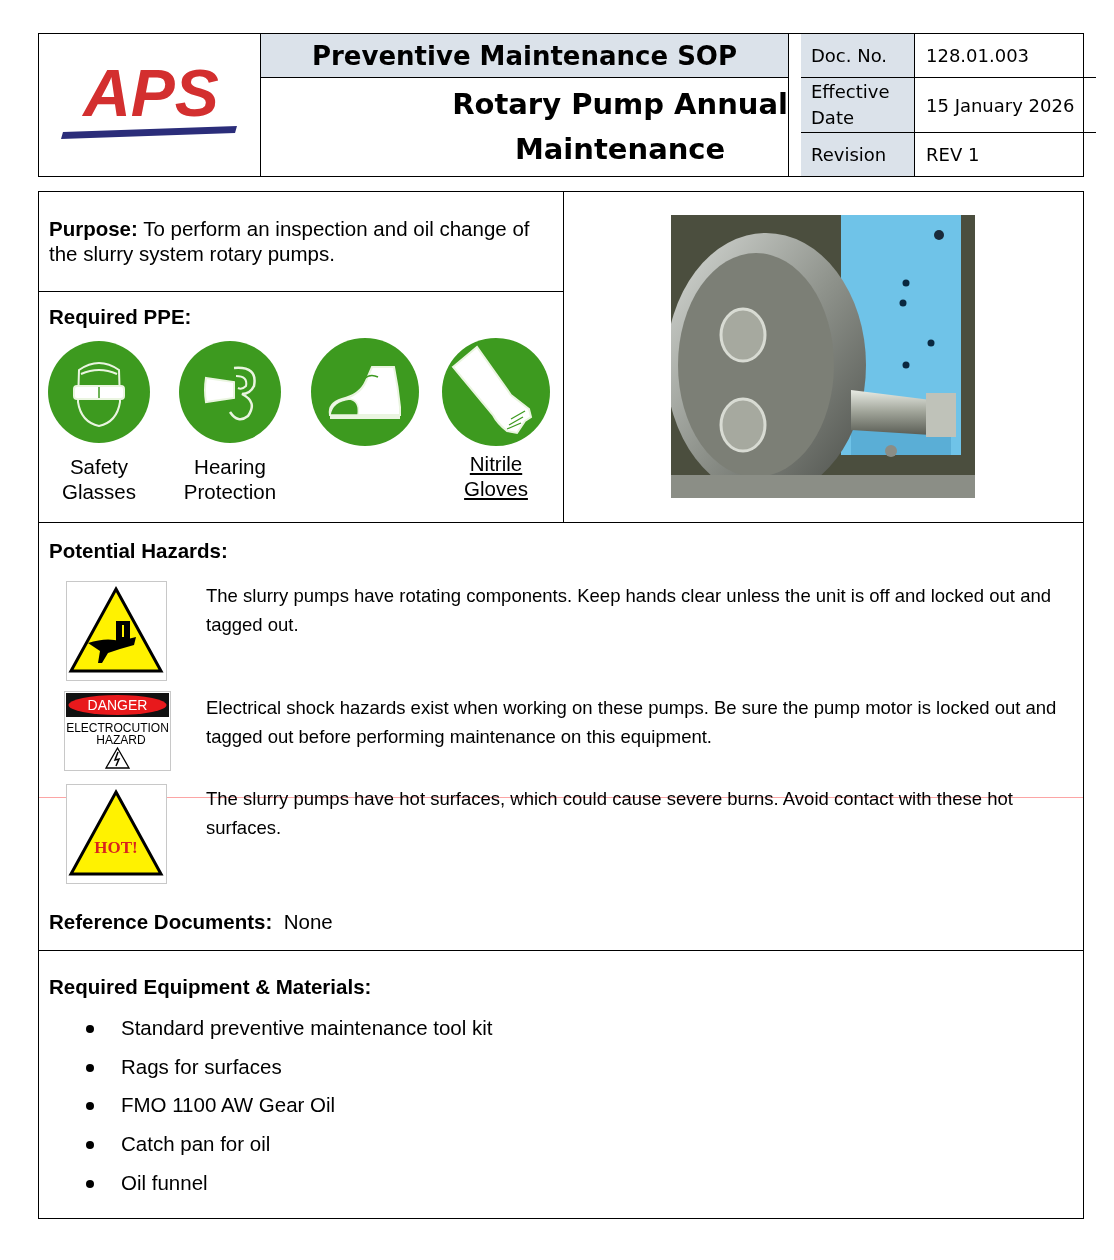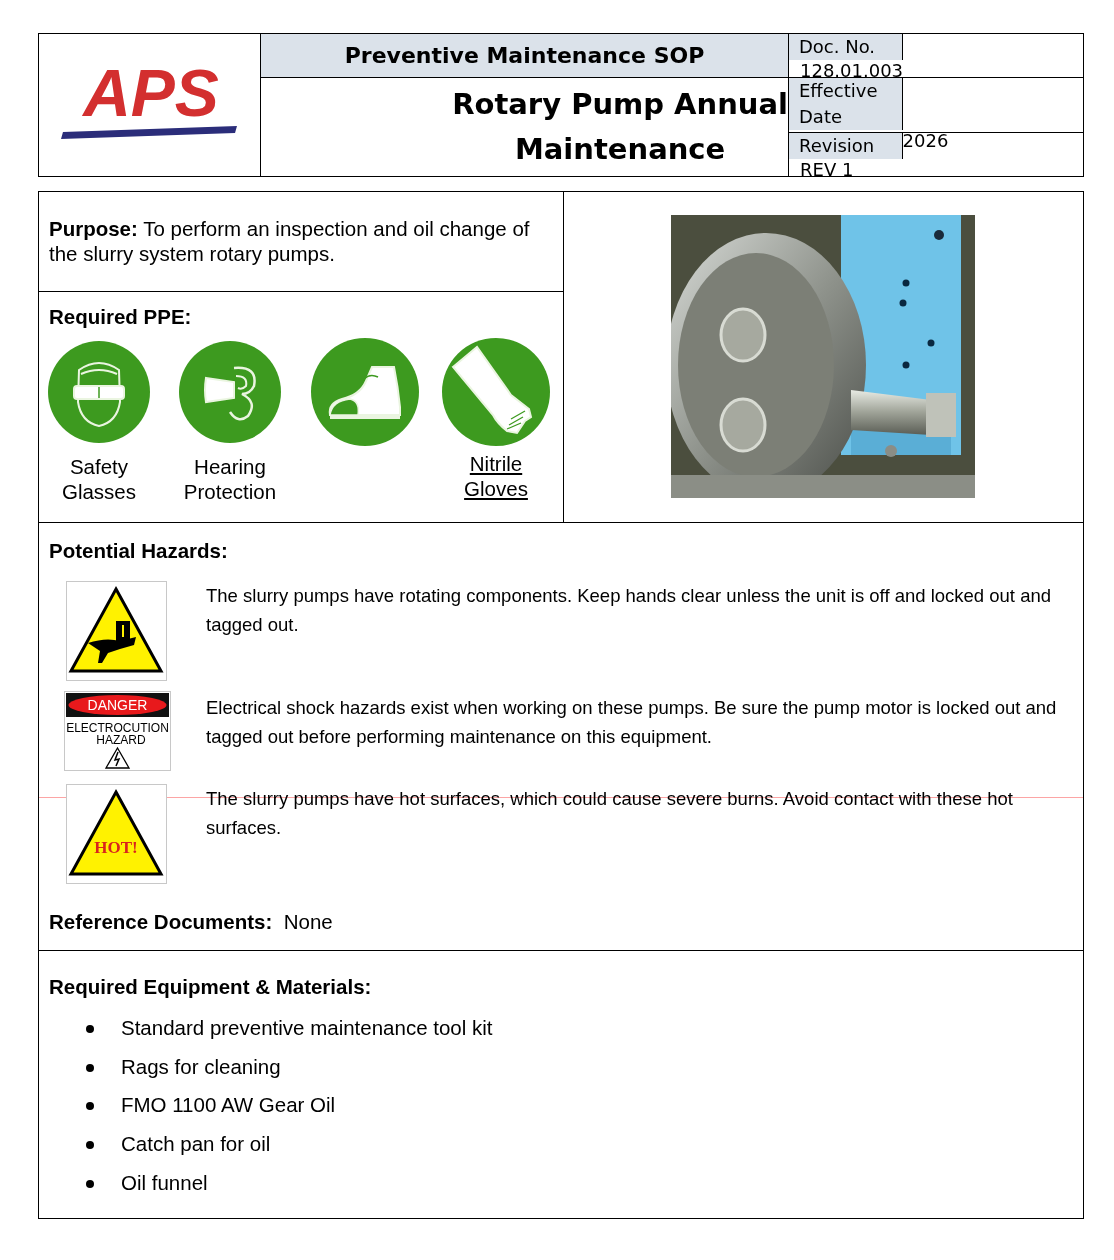--- a/index.html
+++ b/index.html
@@ -1,24 +1,24 @@
 <!DOCTYPE html>
 <html><head>
   <meta charset="utf-8">
   <style>
     html, body { margin: 0; padding: 0; background: #ffffff; }
     body { width: 1114px; height: 1260px; position: relative; font-family: "Liberation Sans", sans-serif; color: #000; }
 
     
     .hdr { position: absolute; left: 38px; top: 33px; width: 1046px; height: 144px; border: 1px solid #000; box-sizing: border-box; }
     .hdr .logo-cell { position: absolute; left: 0; top: 0; width: 221px; height: 142px; border-right: 1px solid #000; }
-    .hdr .sop-label { position: absolute; left: 222px; top: 0; width: 527px; height: 43px; background: #dbe2ea; border-bottom: 1px solid #000; display: flex; align-items: center; justify-content: center; font-family: "DejaVu Sans", sans-serif; font-weight: bold; font-size: 22px; }
+    .hdr .sop-label { position: absolute; left: 222px; top: 0; width: 527px; height: 43px; background: #dbe2ea; border-bottom: 1px solid #000; display: flex; align-items: center; justify-content: center; font-family: "DejaVu Sans", sans-serif; font-weight: bold; font-size: 26px; }
     .hdr .title { position: absolute; left: 222px; top: 44px; width: 527px; height: 98px; display: flex; align-items: center; justify-content: flex-end; text-align: center; font-family: "DejaVu Sans", sans-serif; font-weight: bold; font-size: 29px; line-height: 45px; }
     .hdr .meta { position: absolute; left: 749px; top: 0; width: 295px; height: 142px; border-left: 1px solid #000; }
-    .meta-row { position: absolute; left: 0; width: 295px; display: flex; border-bottom: 1px solid #000; box-sizing: border-box; flex-direction: column; }
+    .meta-row { position: absolute; left: 12px; width: 295px; display: flex; border-bottom: 1px solid #000; box-sizing: border-box; }
     .meta-row:last-child { border-bottom: none; }
     .meta-row .k { width: 114px; background: #dbe2ea; border-right: 1px solid #000; box-sizing: border-box; padding: 0 10px; display: flex; align-items: center; font-family: "DejaVu Sans", sans-serif; font-size: 18px; line-height: 26px; }
     .meta-row .v { flex: 1; padding: 0 11px; display: flex; align-items: center; font-family: "DejaVu Sans", sans-serif; font-size: 18px; }
 
     
     .logo { position: absolute; left: 20px; top: 30px; width: 180px; height: 80px; }
 
     
     .body-box { position: absolute; left: 38px; top: 191px; width: 1046px; height: 1028px; border: 1px solid #000; box-sizing: border-box; }
     .purpose { position: absolute; left: 0; top: 0; width: 525px; height: 100px; border-right: 1px solid #000; border-bottom: 1px solid #000; padding: 24px 10px 0 10px; box-sizing: border-box; font-size: 20.5px; line-height: 25px; }
@@ -199,19 +199,19 @@
   </div>
 
   <div class="refs">
     <span class="section-label">Reference Documents:</span>&nbsp;&nbsp;<span>None</span>
   </div>
 
   <div class="equip">
     <div class="section-label">Required Equipment &amp; Materials:</div>
     <ul>
       <li><span class="bullet"></span><span>Standard preventive maintenance tool kit</span></li>
-      <li><span class="bullet"></span><span>Rags for cleaning</span></li>
+      <li><span class="bullet"></span><span>Rags for surfaces</span></li>
       <li><span class="bullet"></span><span>FMO 1100 AW Gear Oil</span></li>
       <li><span class="bullet"></span><span>Catch pan for oil</span></li>
       <li><span class="bullet"></span><span>Oil funnel</span></li>
     </ul>
   </div>
 </div>
 
 </body></html>

